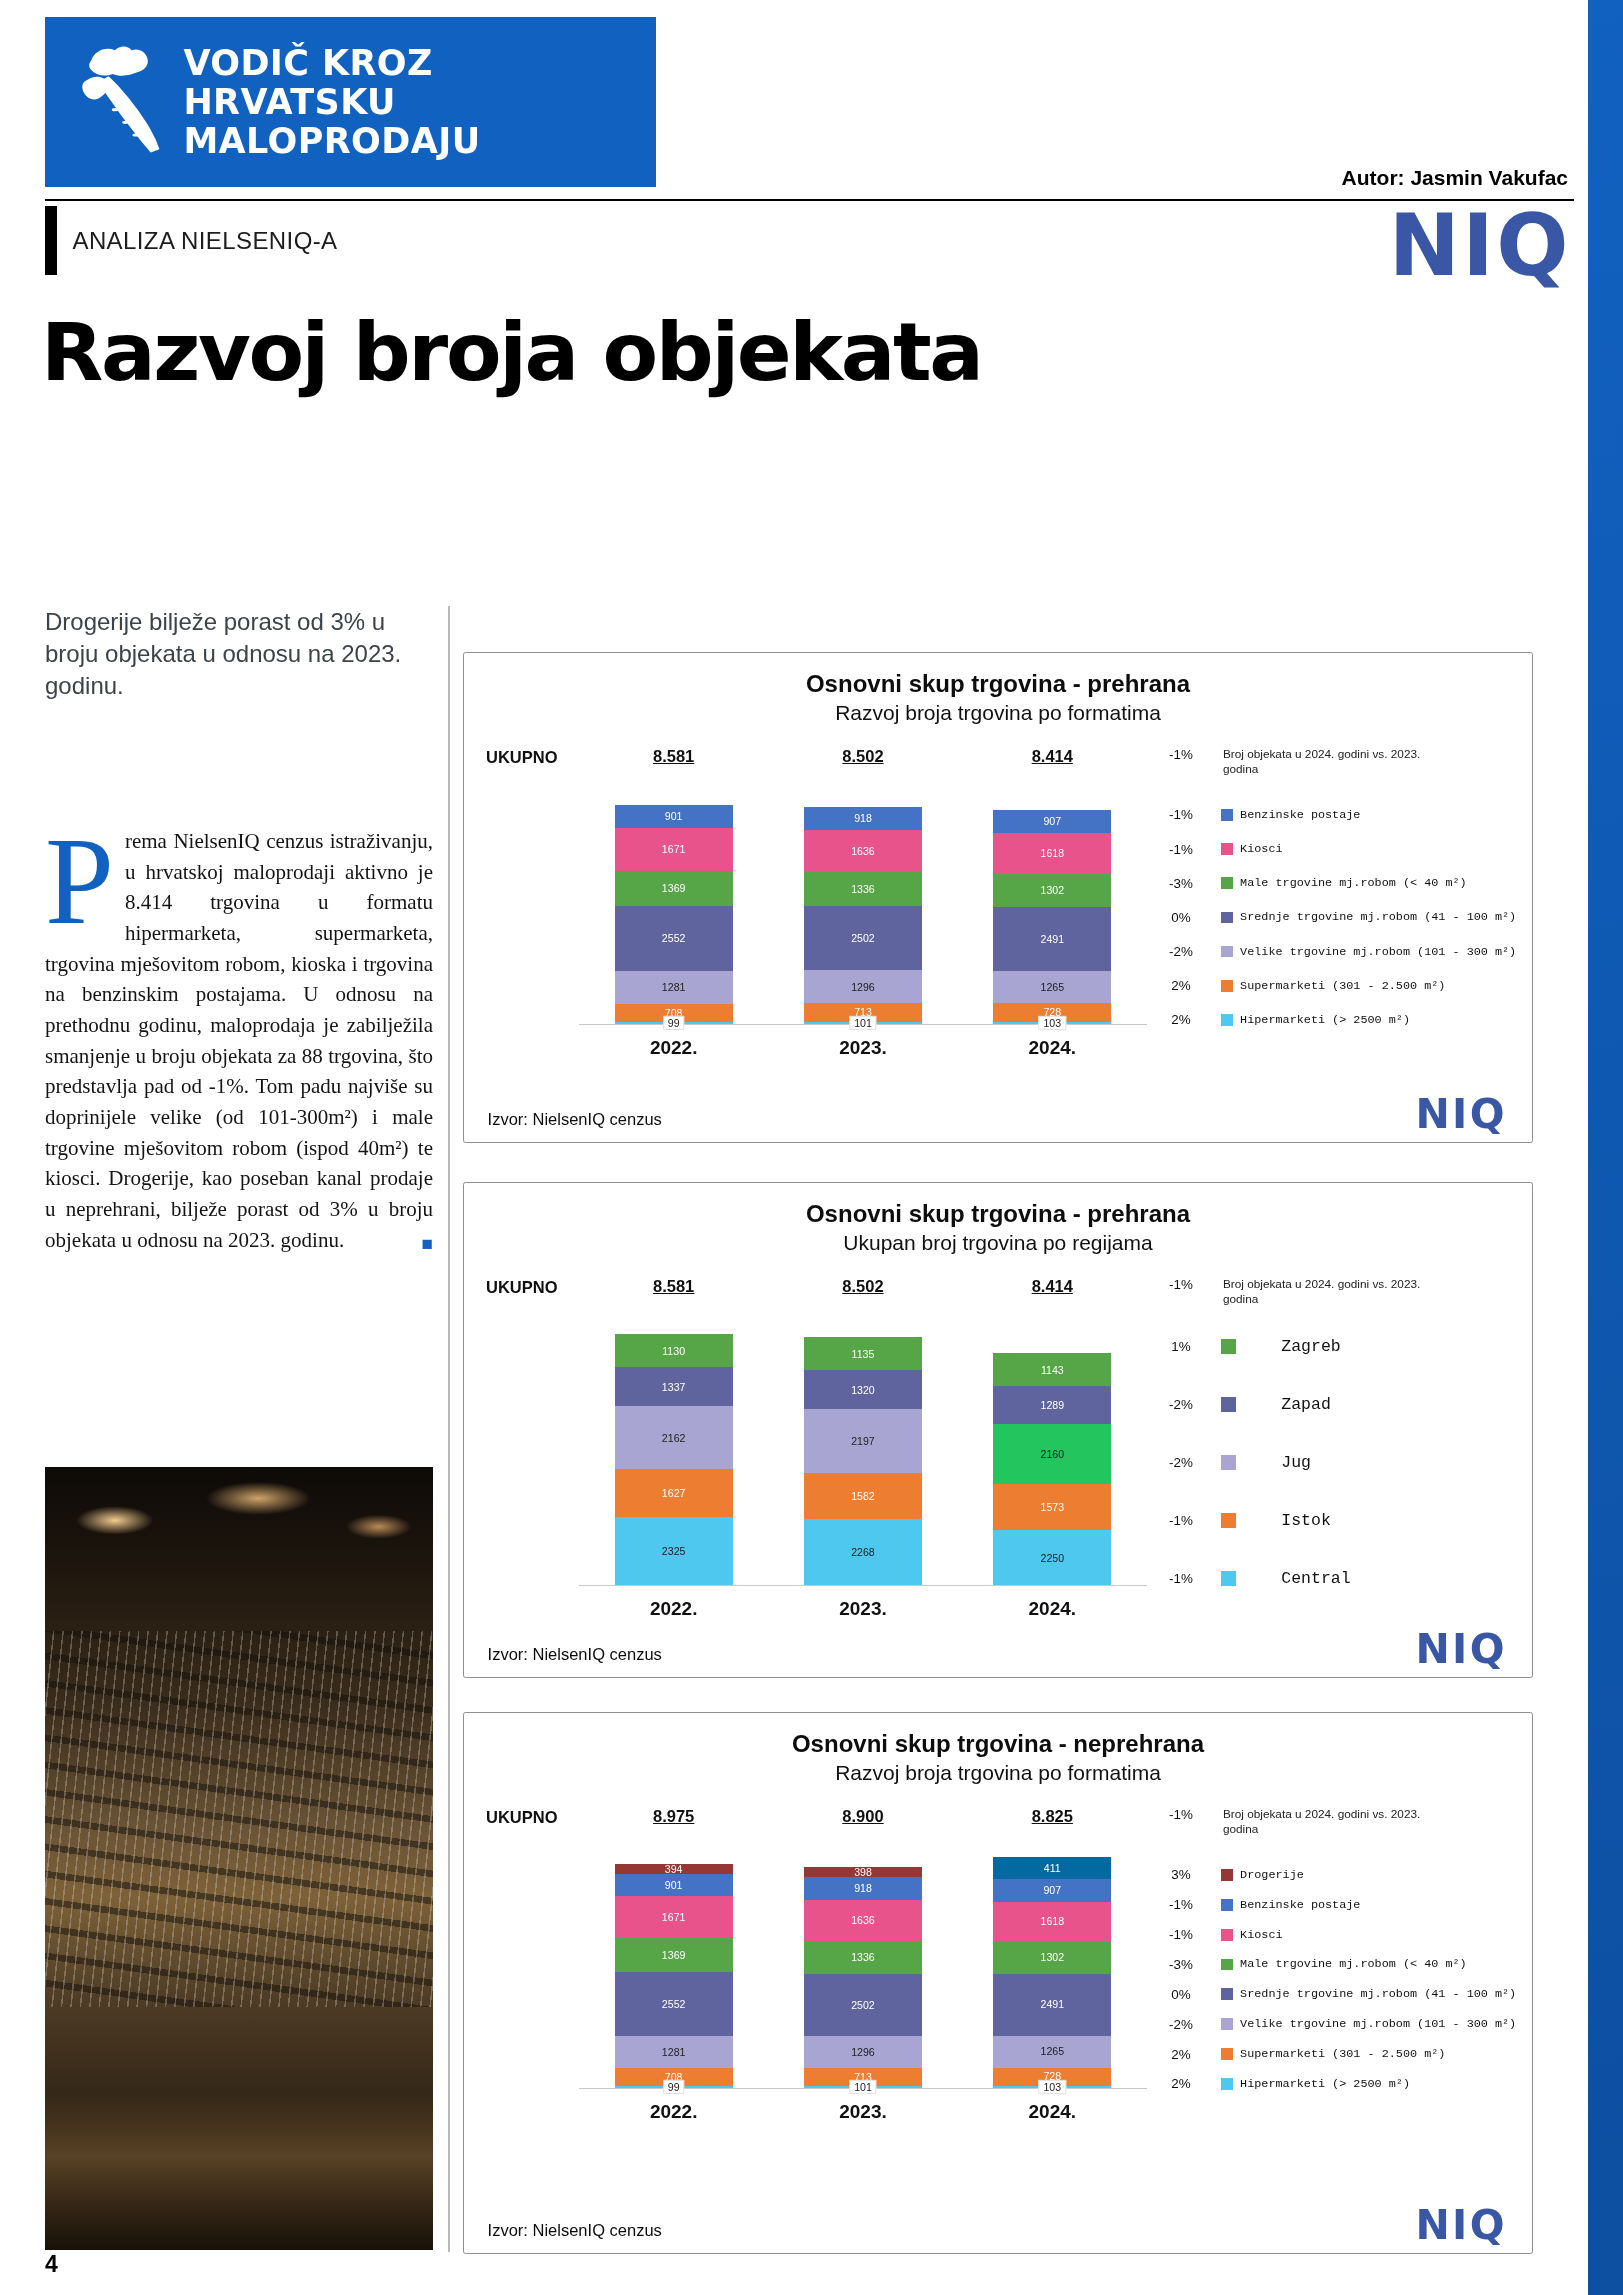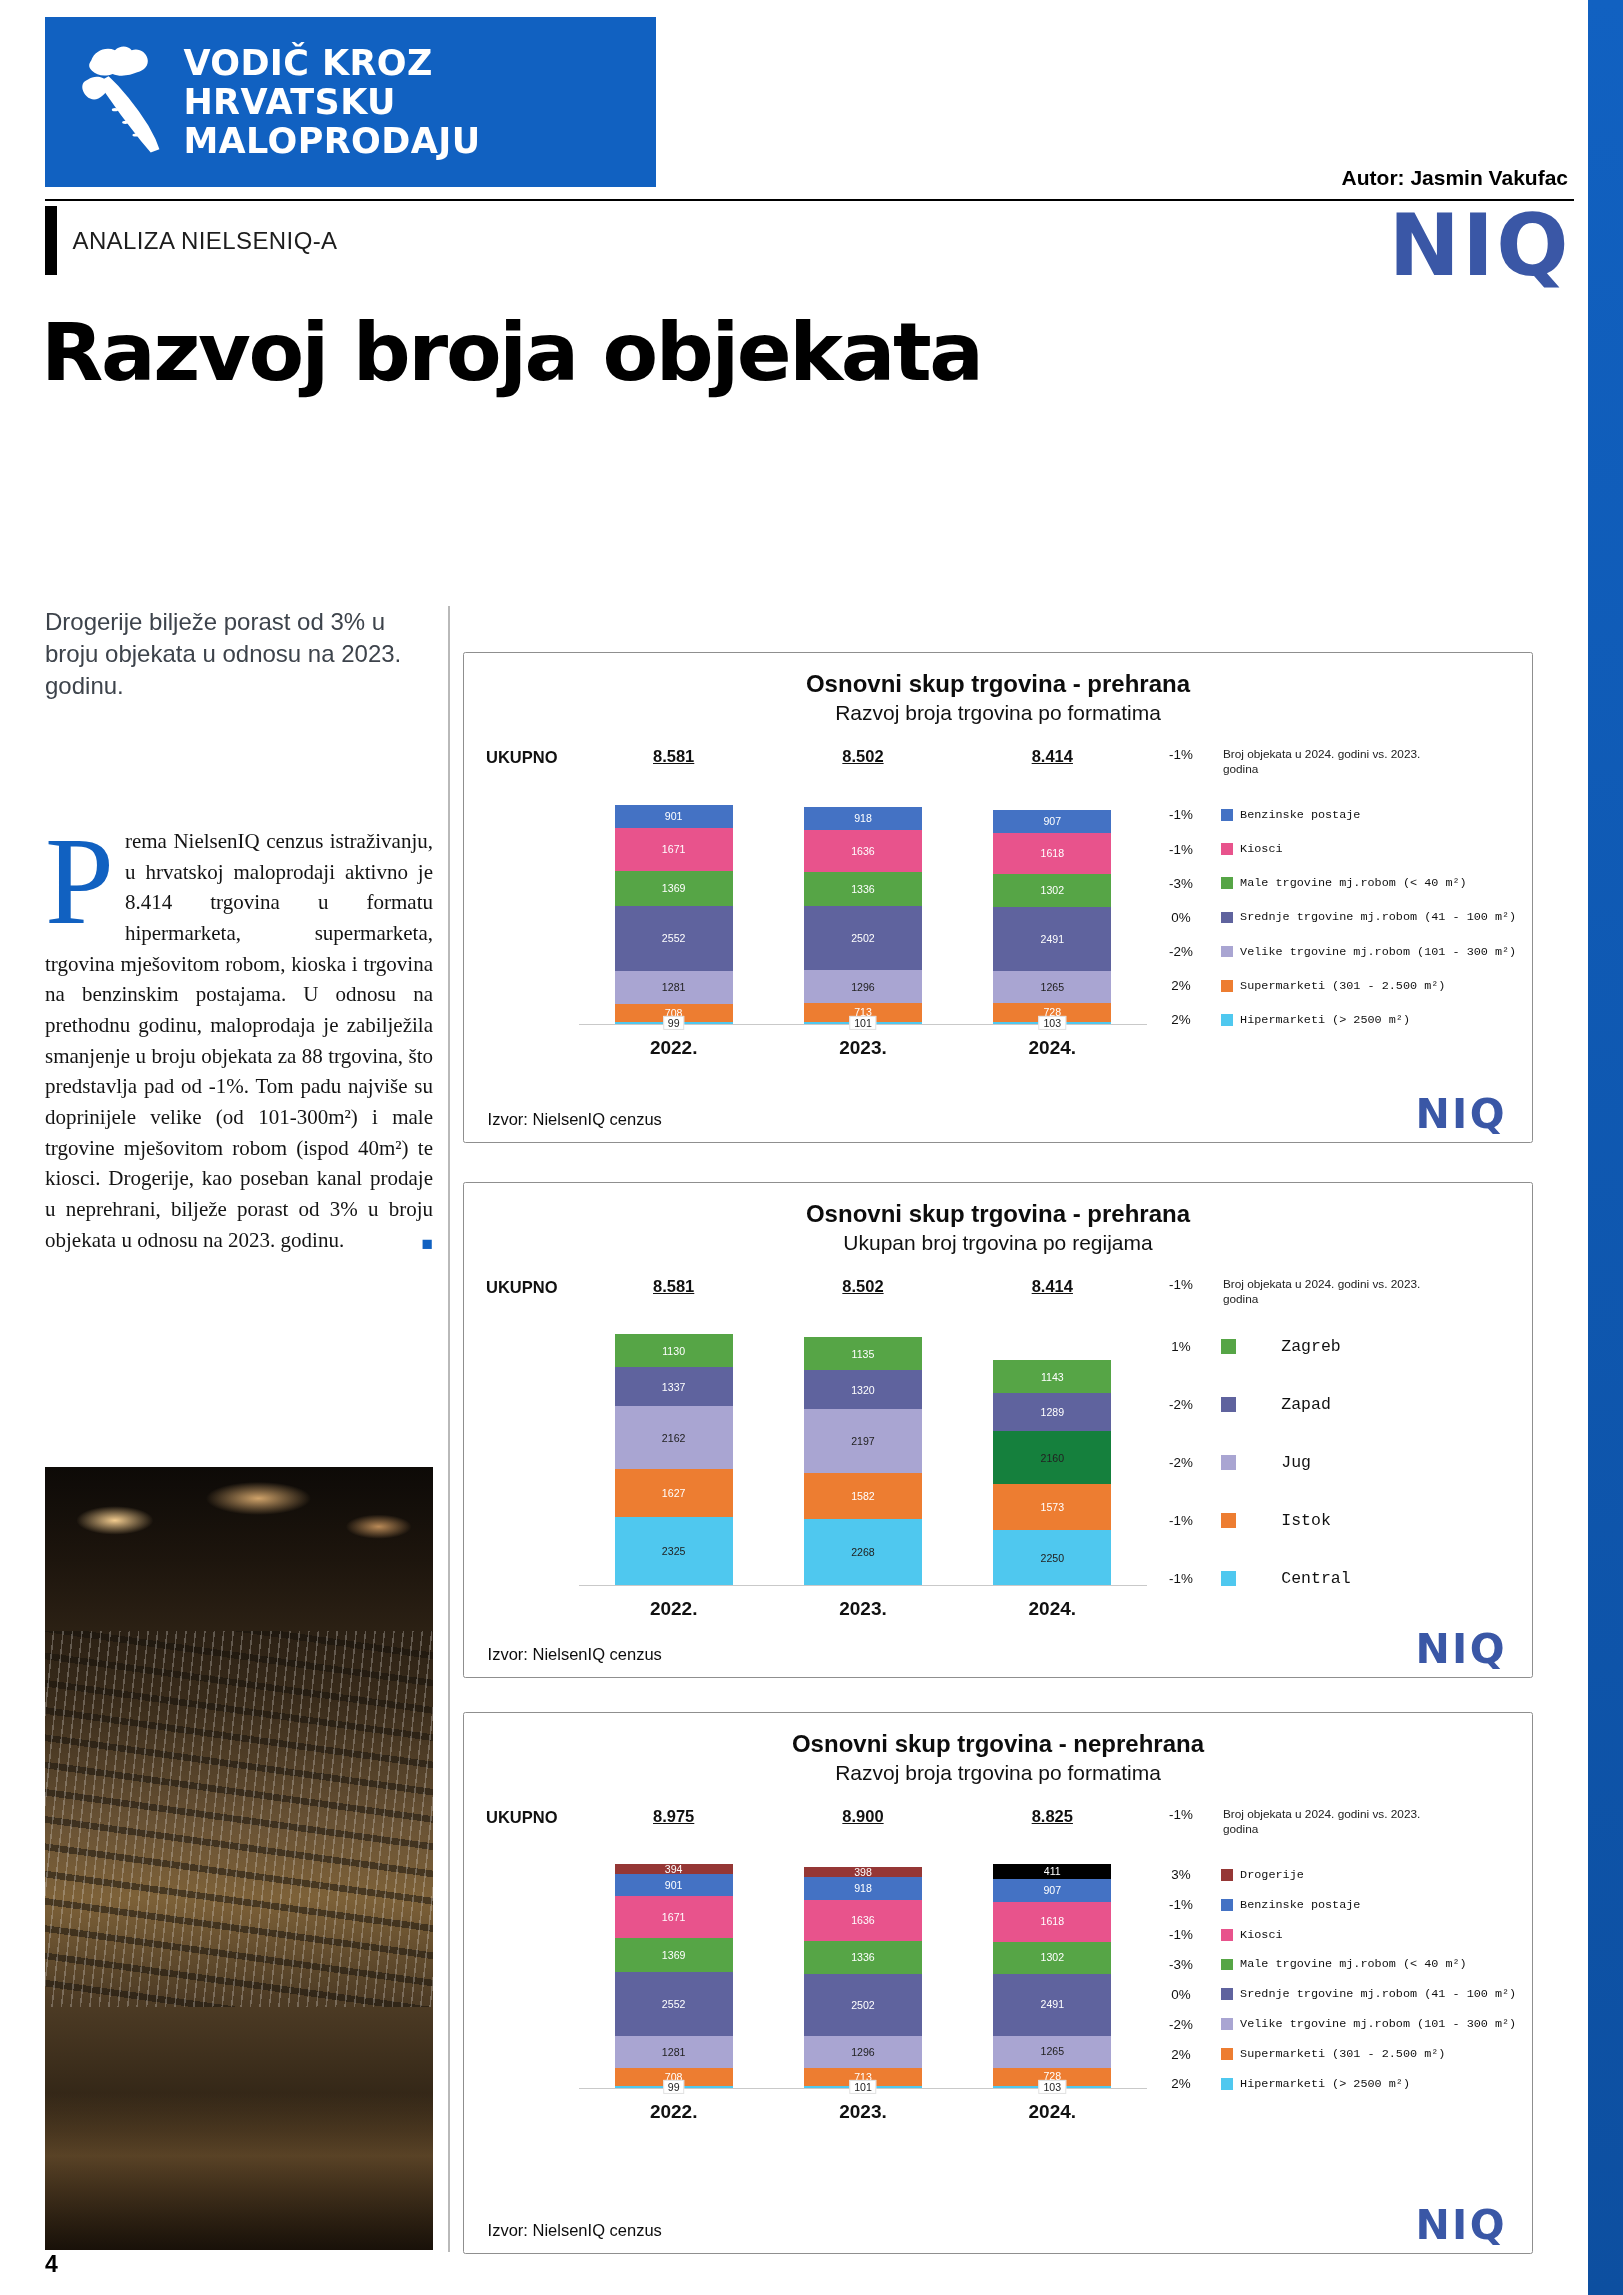--- a/index.html
+++ b/index.html
@@ -349,21 +349,21 @@
               <div class="seg-label" style="color: rgb(34, 34, 34);">2268</div>
             </div>
           </div>
           <div class="bar-stack">
             <div class="bar-seg" style="height: 33px; background: rgb(86, 165, 70);">
               <div class="seg-label" style="color: rgb(255, 255, 255);">1143</div>
             </div>
             <div class="bar-seg" style="height: 38px; background: rgb(95, 99, 158);">
               <div class="seg-label" style="color: rgb(255, 255, 255);">1289</div>
             </div>
-            <div class="bar-seg" style="height: 53px; background: #15803d;">
+            <div class="bar-seg" style="height: 60px; background: #22c55e;">
               <div class="seg-label" style="color: rgb(34, 34, 34);">2160</div>
             </div>
             <div class="bar-seg" style="height: 46px; background: rgb(237, 125, 49);">
               <div class="seg-label" style="color: rgb(255, 255, 255);">1573</div>
             </div>
             <div class="bar-seg" style="height: 55px; background: rgb(79, 200, 239);">
               <div class="seg-label" style="color: rgb(34, 34, 34);">2250</div>
             </div>
           </div>
         </div>
@@ -475,21 +475,21 @@
               <div class="seg-label" style="color: rgb(34, 34, 34);">1296</div>
             </div>
             <div class="bar-seg" style="height: 18px; background: rgb(237, 125, 49);">
               <div class="seg-label" style="color: rgb(255, 255, 255);">713</div>
             </div>
             <div class="bar-seg" style="height: 2.5px; background: rgb(79, 200, 239);">
               <div class="seg-label chip" style="color: rgb(34, 34, 34);">101</div>
             </div>
           </div>
           <div class="bar-stack">
-            <div class="bar-seg" style="height: 15px; background: #000000;">
+            <div class="bar-seg" style="height: 22px; background: #0369a1;">
               <div class="seg-label" style="color: rgb(255, 255, 255);">411</div>
             </div>
             <div class="bar-seg" style="height: 22.6px; background: rgb(68, 114, 196);">
               <div class="seg-label" style="color: rgb(255, 255, 255);">907</div>
             </div>
             <div class="bar-seg" style="height: 40px; background: rgb(232, 83, 140);">
               <div class="seg-label" style="color: rgb(255, 255, 255);">1618</div>
             </div>
             <div class="bar-seg" style="height: 32px; background: rgb(86, 165, 70);">
               <div class="seg-label" style="color: rgb(255, 255, 255);">1302</div>

